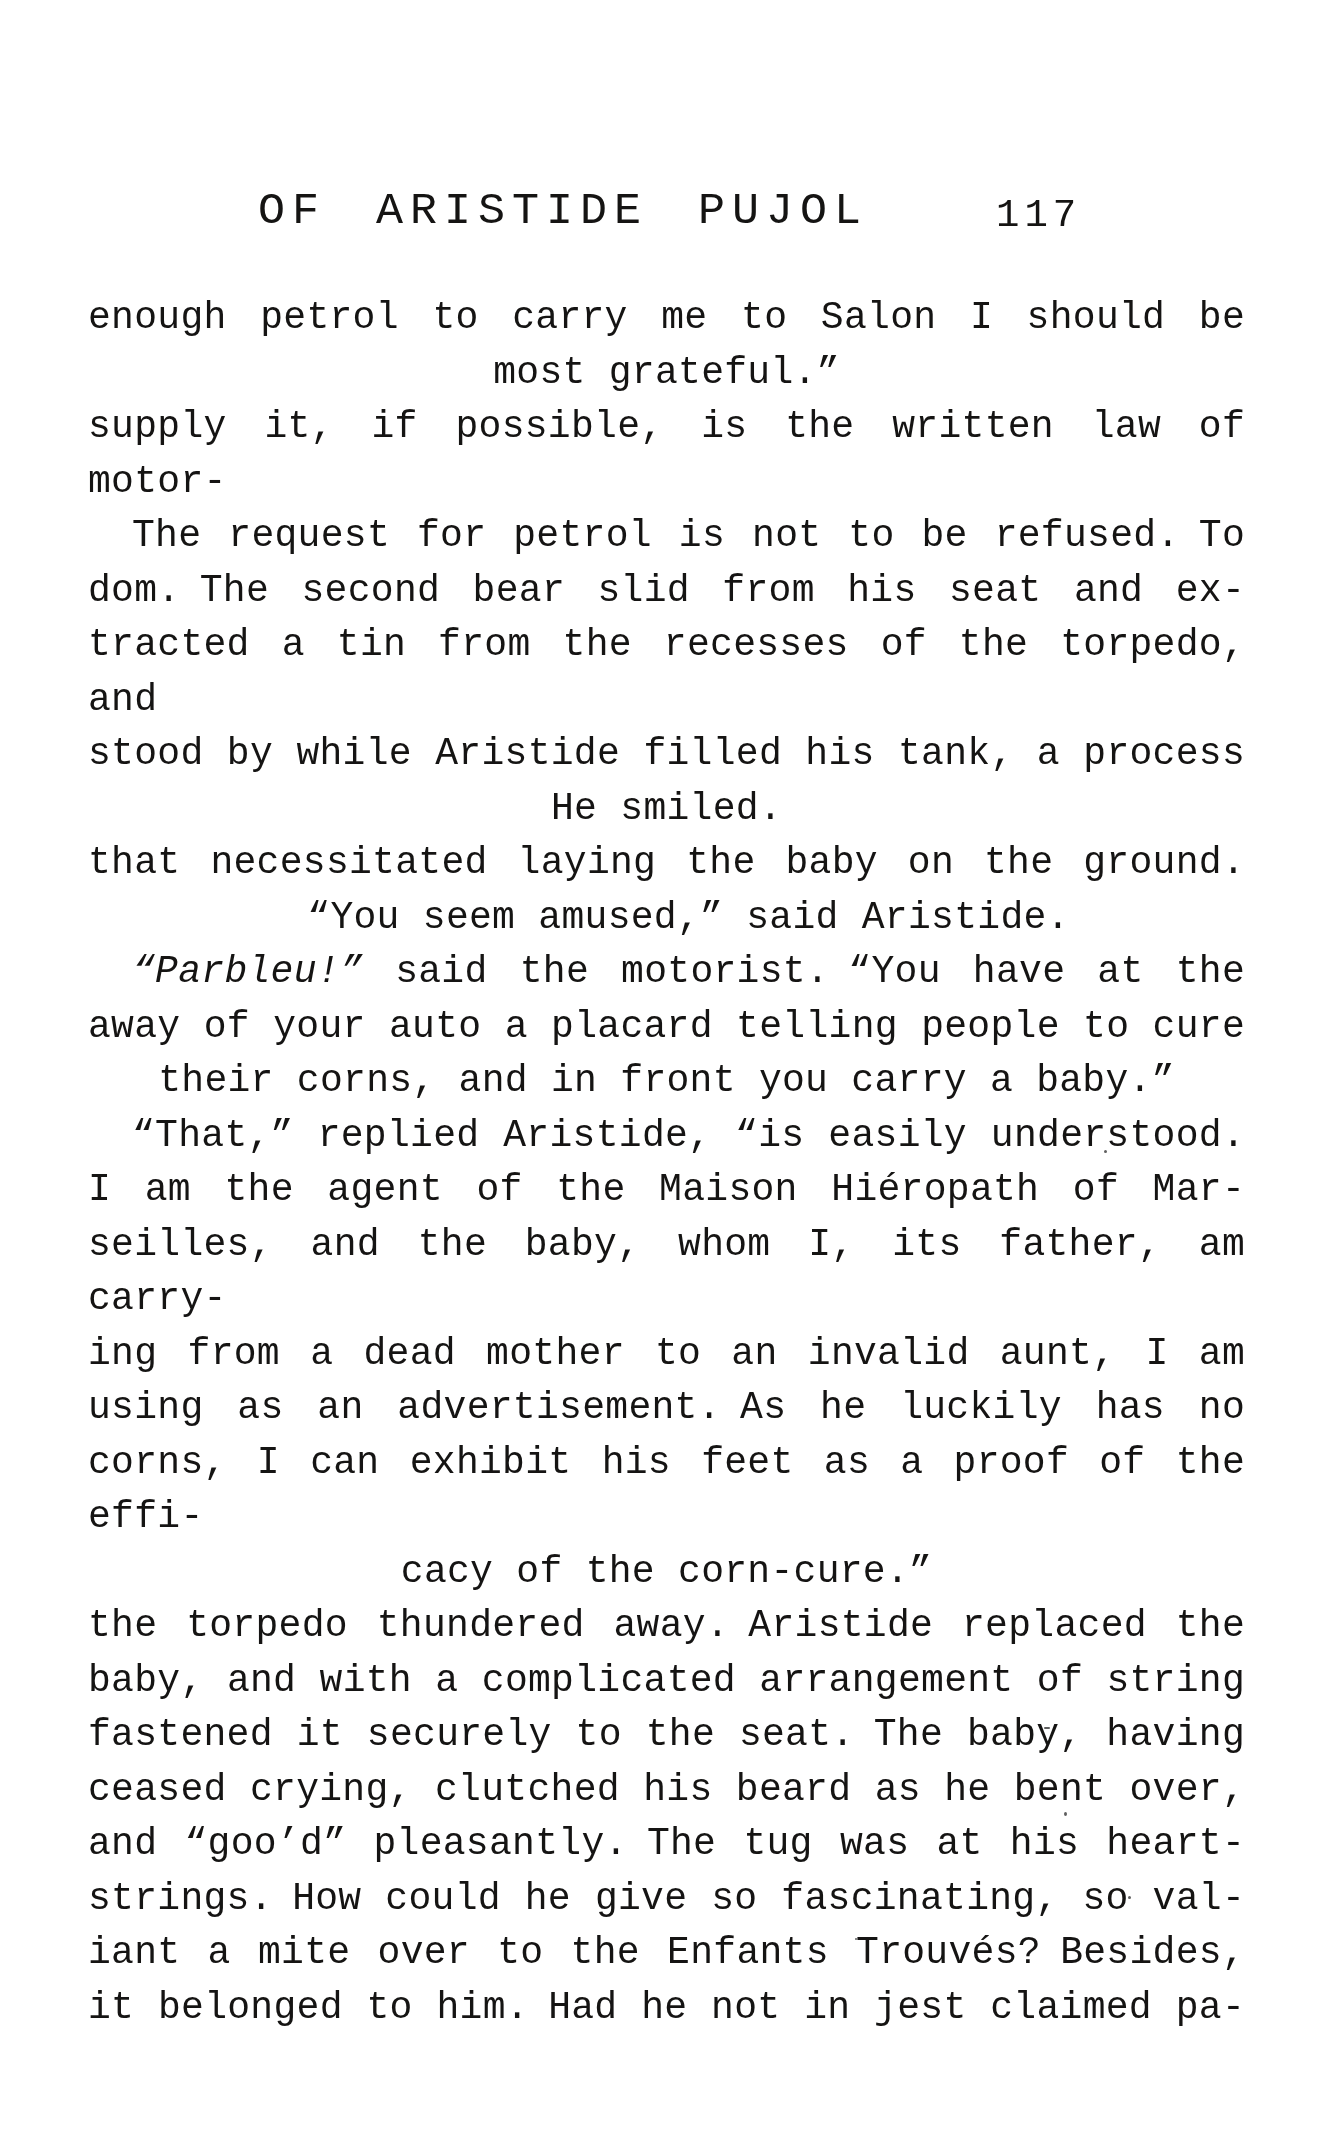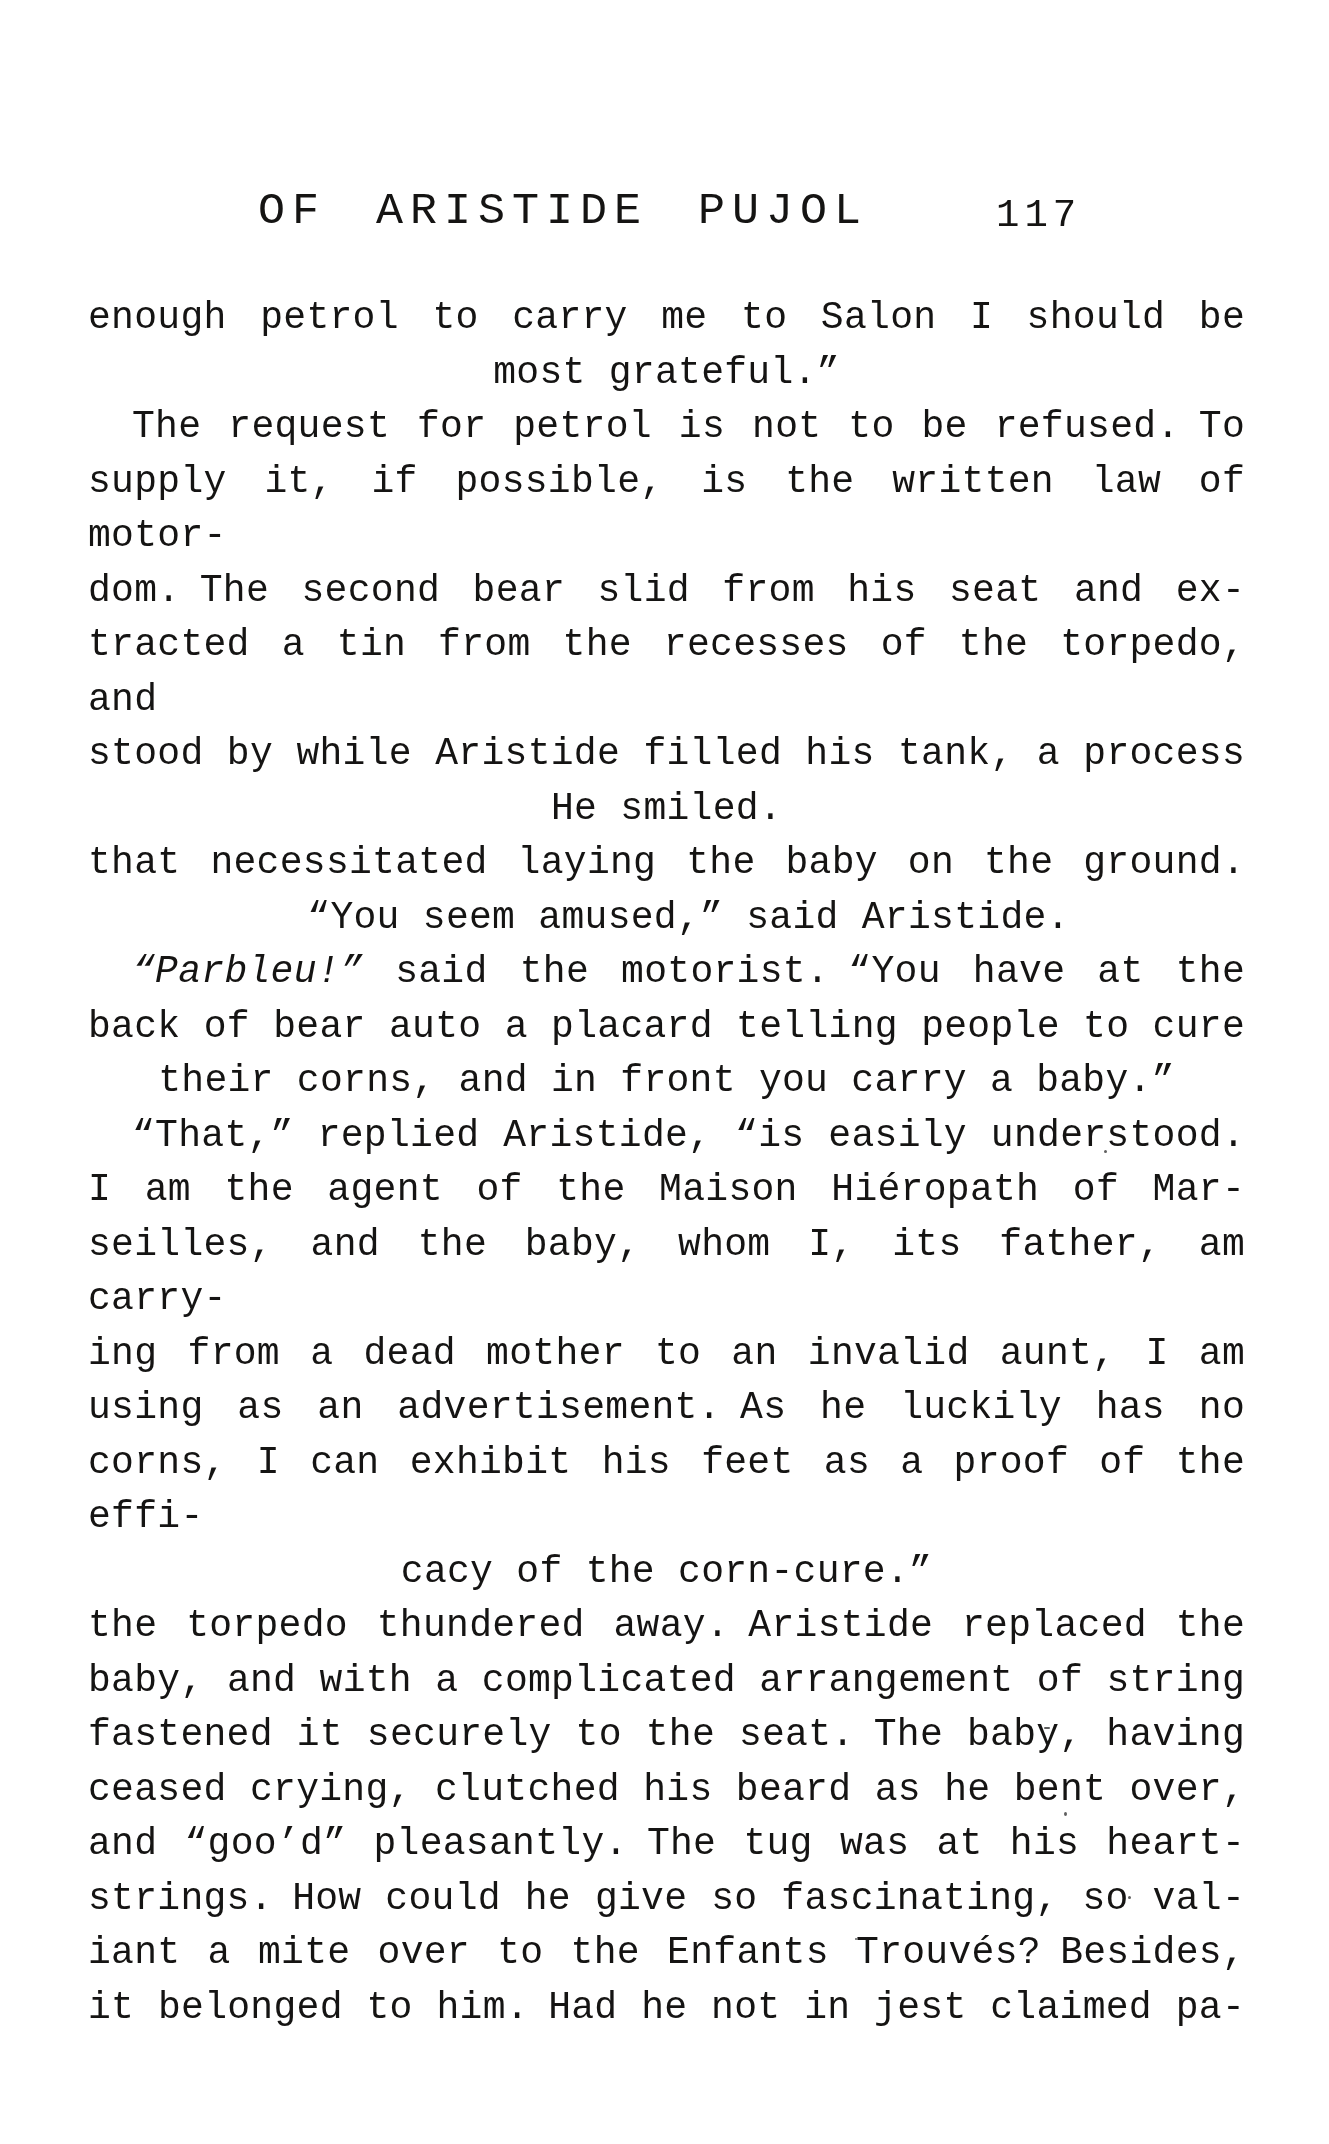--- a/index.html
+++ b/index.html
@@ -77,34 +77,34 @@
     <div class="header-title">OF ARISTIDE PUJOL</div>
     <div class="page-number">117</div>
   </div>
 
   <div class="text-block">
       <div class="para">
         <div class="line just first"><span>enough petrol to carry me to Salon I should be</span></div>
         <div class="line"><span>most grateful.”</span></div>
       </div>
       <div class="para indent">
+        <div class="line just"><span>supply it, if possible, is the written law of motor-</span></div>
         <div class="line just first"><span>The request for petrol is not to be refused. To</span></div>
-        <div class="line just"><span>supply it, if possible, is the written law of motor-</span></div>
         <div class="line just"><span>dom. The second bear slid from his seat and ex-</span></div>
         <div class="line just"><span>tracted a tin from the recesses of the torpedo, and</span></div>
         <div class="line just"><span>stood by while Aristide filled his tank, a process</span></div>
         <div class="line"><span>He smiled.</span></div>
         <div class="line just"><span>that necessitated laying the baby on the ground.</span></div>
       </div>
       <div class="para indent">
         <div class="line first"><span>“You seem amused,” said Aristide.</span></div>
       </div>
       <div class="para indent">
         <div class="line just first"><span class="it">“Parbleu!”</span><span> said the motorist. “You have at the</span></div>
-        <div class="line just"><span>back of bear auto a placard telling people to cure</span></div>
+        <div class="line just"><span>away of your auto a placard telling people to cure</span></div>
         <div class="line"><span>their corns, and in front you carry a baby.”</span></div>
       </div>
       <div class="para indent">
         <div class="line just first"><span>“That,” replied Aristide, “is easily understood.</span></div>
         <div class="line just"><span>I am the agent of the Maison Hiéropath of Mar-</span></div>
         <div class="line just"><span>seilles, and the baby, whom I, its father, am carry-</span></div>
         <div class="line just"><span>ing from a dead mother to an invalid aunt, I am</span></div>
         <div class="line just"><span>using as an advertisement. As he luckily has no</span></div>
         <div class="line just"><span>corns, I can exhibit his feet as a proof of the effi-</span></div>
         <div class="line"><span>cacy of the corn-cure.”</span></div>

